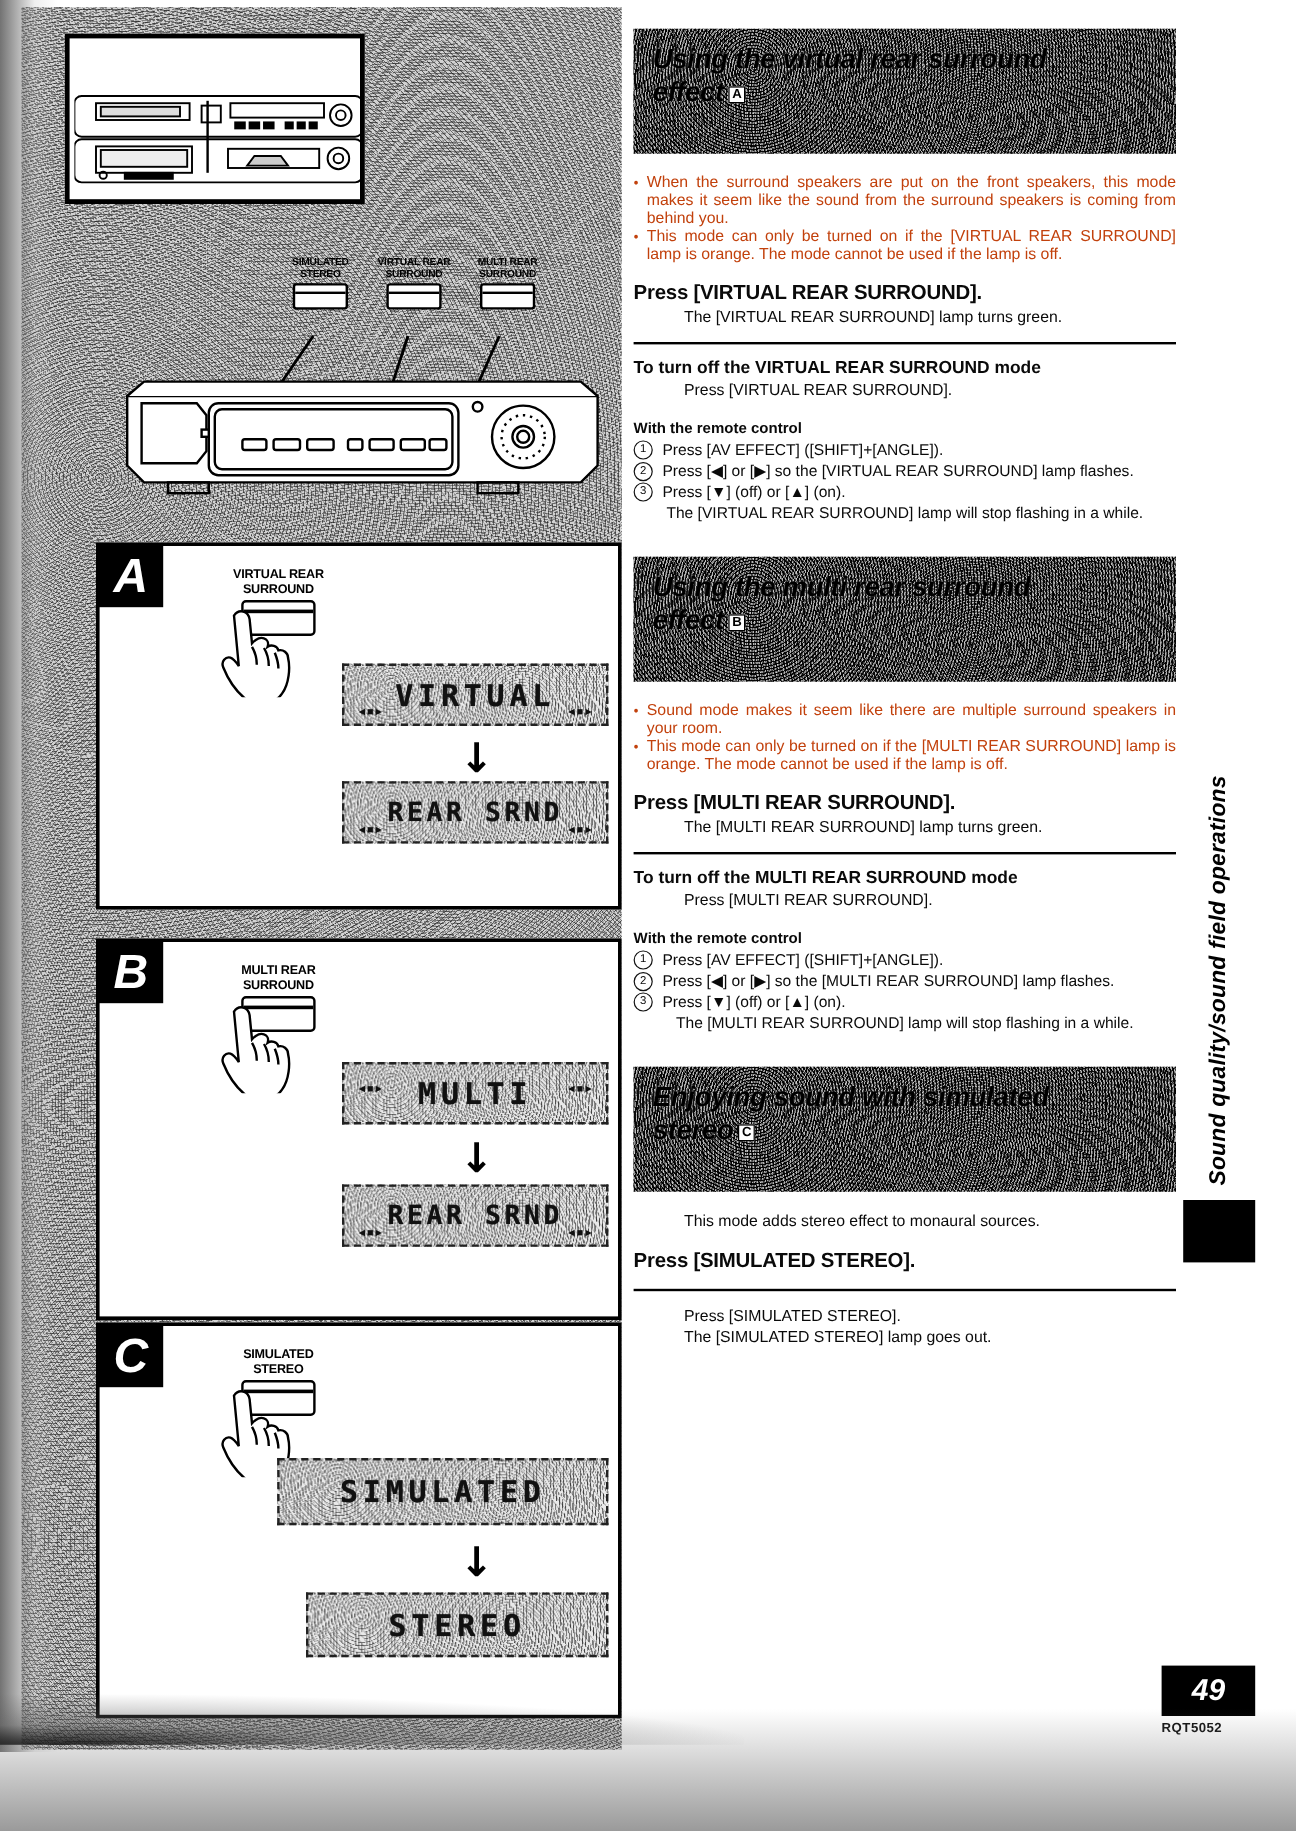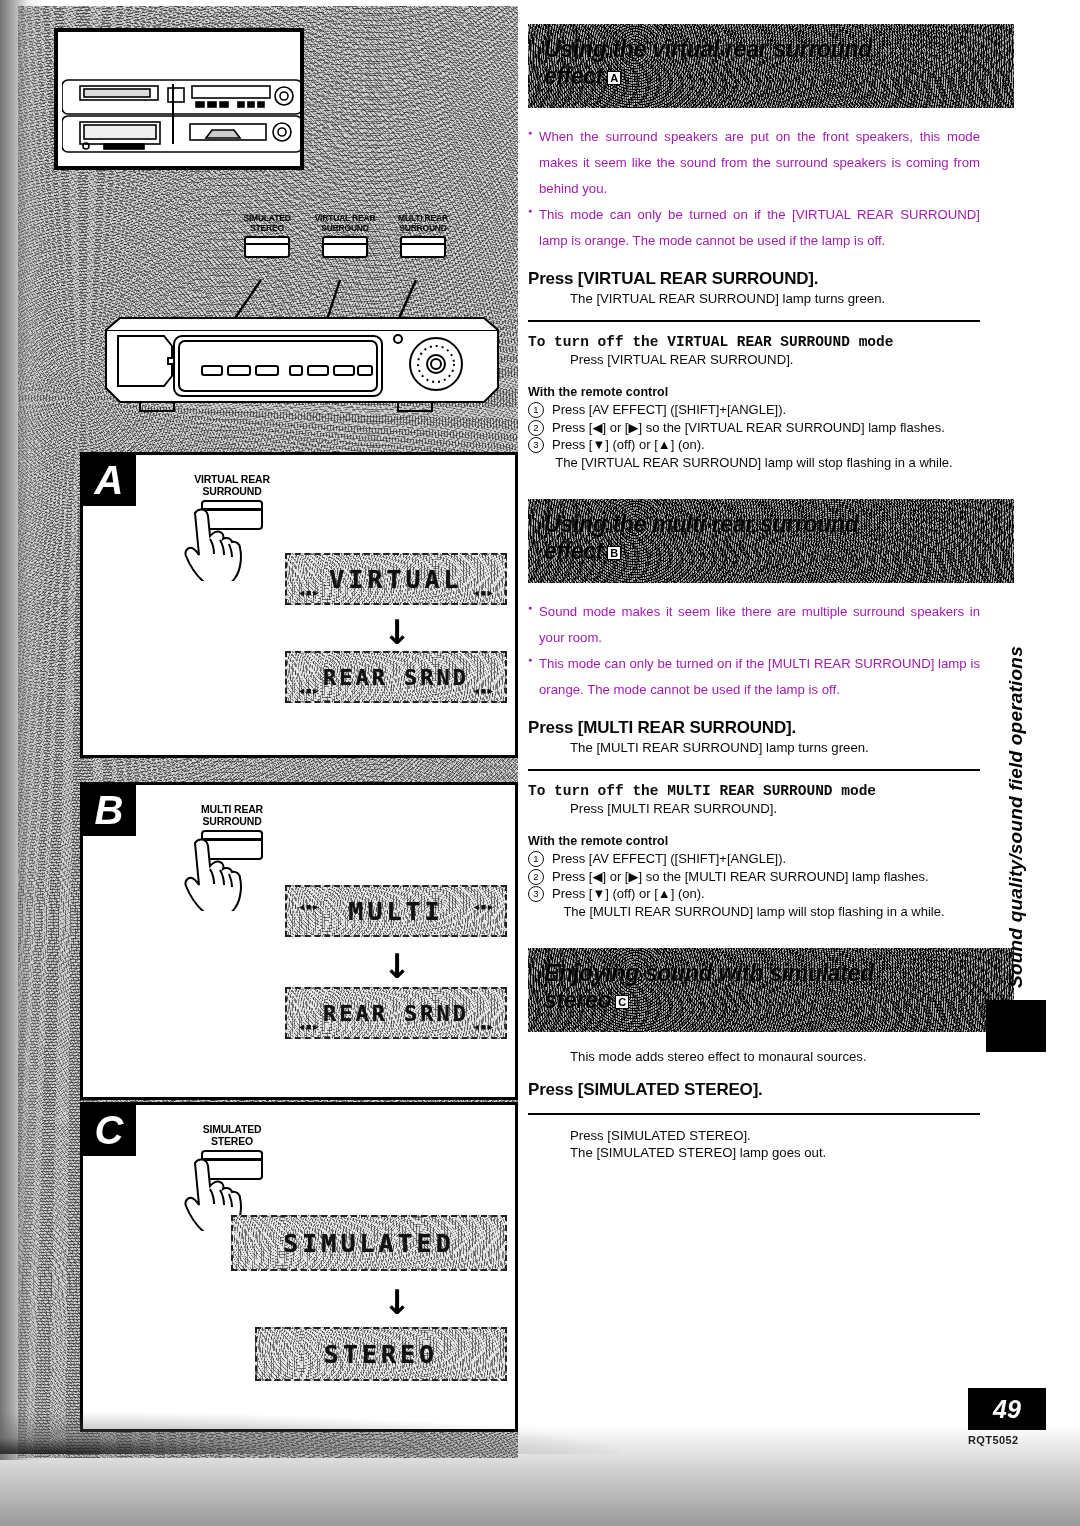--- a/index.html
+++ b/index.html
@@ -134,55 +134,54 @@
   }
   .arrow-glyph{
     position:absolute;font-size:34px;line-height:34px;color:#000;font-weight:bold;
     font-family:"DejaVu Sans", sans-serif;
   }
 
   
   #right-column{position:absolute;left:528px;top:24px;width:452px;}
 
   .band{
-    position:relative;width:452px;height:84px;margin-bottom:16px;
+    position:relative;width:452px;height:104px;margin-bottom:16px;
     overflow:hidden;
-    padding-left:34px;
   }
   .band-title{
     position:absolute;left:16px;top:12px;width:420px;
     font-style:italic;font-weight:bold;font-size:23px;line-height:27px;
     color:#000;letter-spacing:-.3px;
     text-shadow:0 0 2px rgba(255,255,255,.35);
     white-space:pre-line;
   }
   .band-tag{
     display:inline-block;border:1.5px solid #000;background:#fff;
     font-style:normal;font-weight:bold;font-size:11px;line-height:12px;
     padding:0 2px;margin-left:4px;vertical-align:2px;
   }
 
   .bullets{margin:0;padding:0;list-style:none;}
   .bullets li{
     position:relative;padding-left:11px;
-    font-size:13.2px;line-height:26px;text-align:justify;margin-bottom:0;
-    color:#a21caf;
+    font-size:13.2px;line-height:15px;text-align:justify;margin-bottom:0;
+    color:#c2410c;
   }
   .bullets li:before{
     content:"\25CF";position:absolute;left:0;top:0;font-size:7px;line-height:18px;
   }
 
   .press-head{
     font-size:17px;font-weight:bold;margin-top:15px;margin-bottom:1px;letter-spacing:-.2px;
   }
   .sub-line{font-size:13.2px;line-height:17px;margin-left:42px;}
 
   .rule{border:0;border-top:2px solid #000;margin:13px 0 12px;}
 
-  .turnoff-head{font-size:14.5px;font-weight:bold;margin-bottom:1px;font-family:Liberation Mono, monospace;}
+  .turnoff-head{font-size:14.5px;font-weight:bold;margin-bottom:1px;}
   .remote-head{font-size:12.5px;font-weight:bold;margin-top:17px;margin-bottom:2px;}
 
   .steps{margin:0;padding:0;list-style:none;}
   .steps li{
     position:relative;padding-left:24px;
     font-size:13px;line-height:17.5px;text-align:justify;
   }
   .step-num{
     position:absolute;left:0;top:1px;width:14px;height:14px;border:1px solid #111;
     border-radius:50%;font-size:9.5px;line-height:13px;text-align:center;font-weight:normal;

